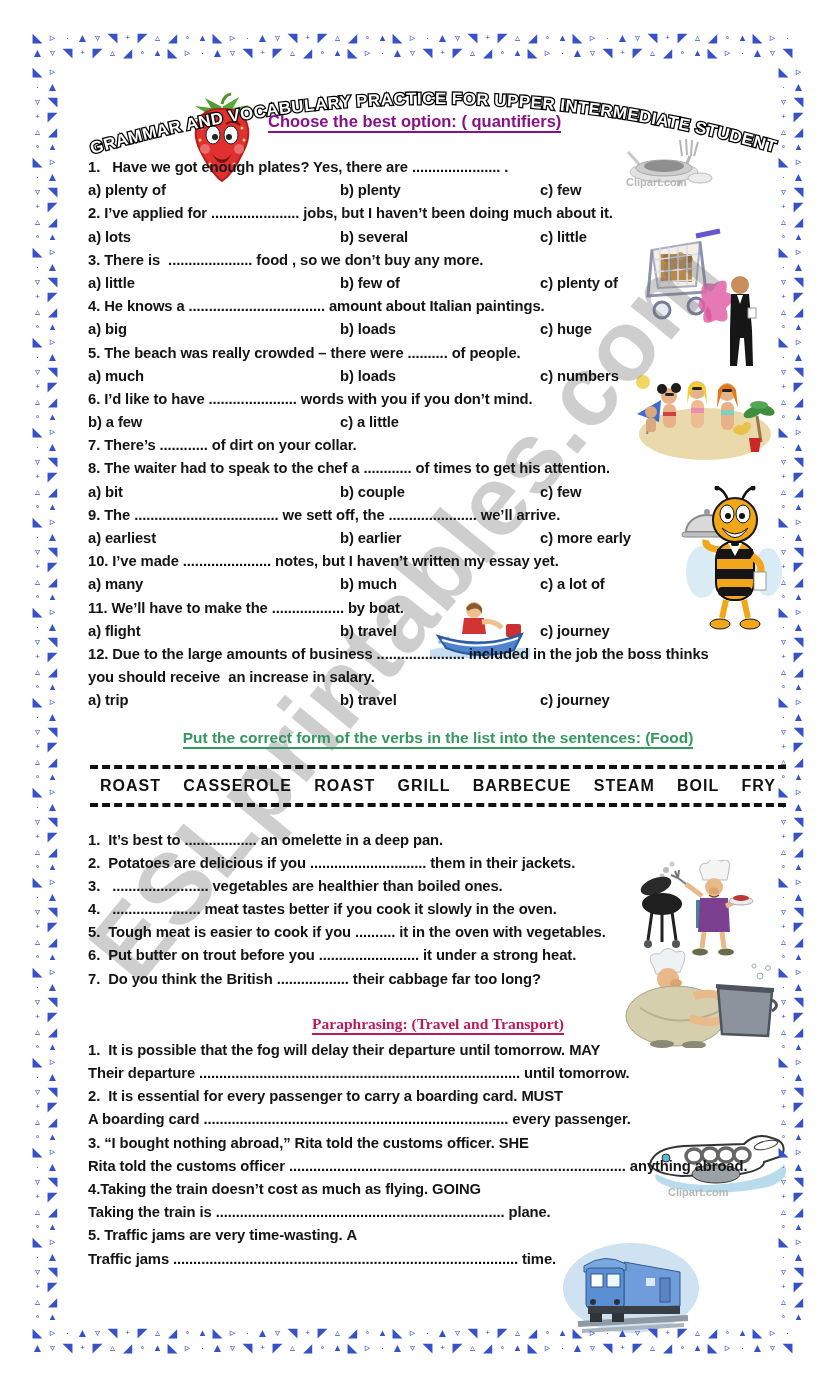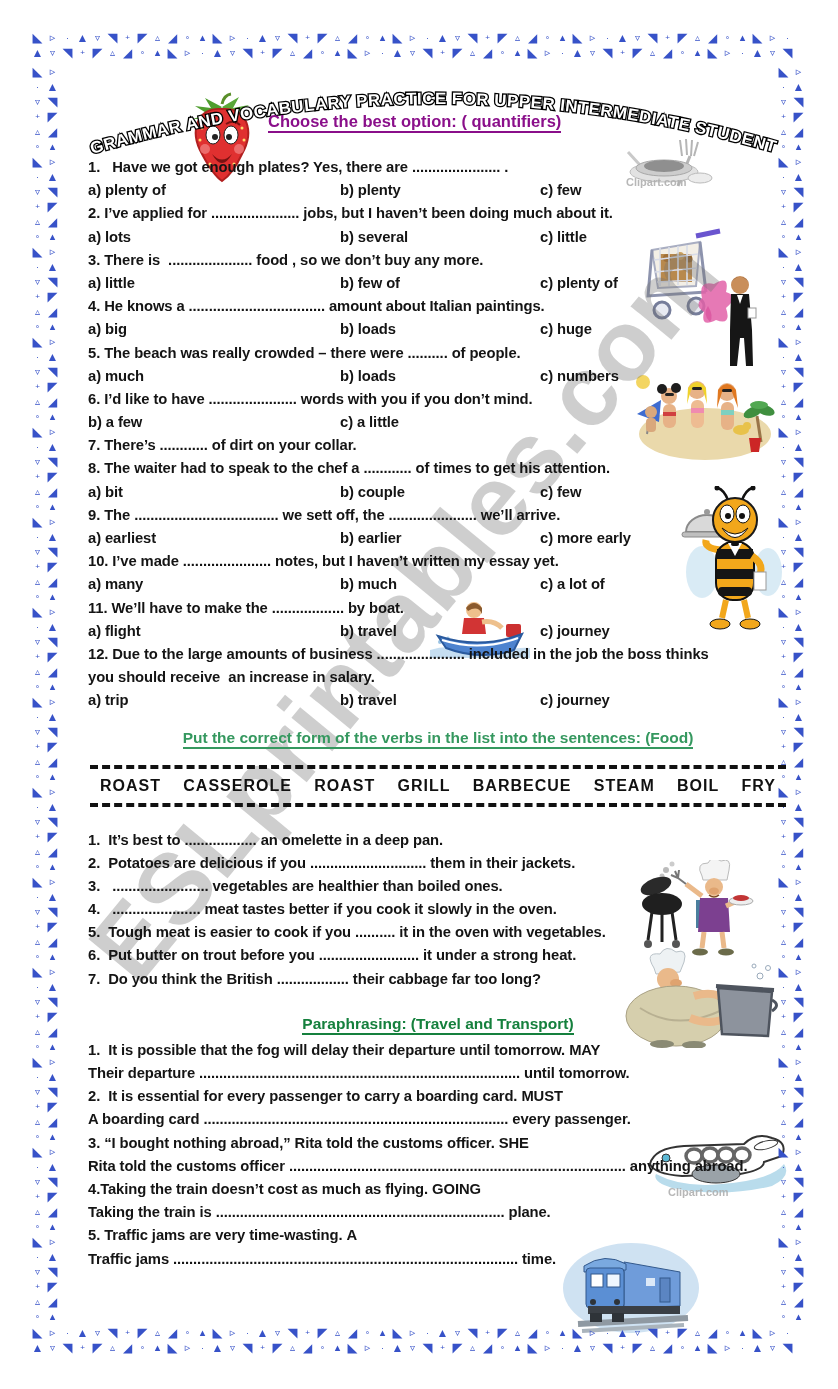--- a/index.html
+++ b/index.html
@@ -31,21 +31,21 @@
   
   #content{position:absolute;left:88px;top:156px;width:700px;z-index:3;color:#111;}
   .ws{font-size:14.8px;font-weight:600;letter-spacing:-0.1px;color:#141414;}
   .q-line{white-space:pre;height:23.2px;line-height:23.2px;}
   .opt-row{display:grid;grid-template-columns:252px 200px 1fr;height:23.2px;line-height:23.2px;}
   .heading{font-size:15.5px;font-weight:700;text-align:center;}
   .heading span{border-bottom:2px solid currentColor;padding-bottom:1px;}
   #h1{position:absolute;left:268px;top:112px;z-index:3;font-size:16.5px;font-weight:700;color:#8a0f8a;}
   #h1 span{border-bottom:2px solid #8a0f8a;padding-bottom:1px;}
   #h-food{color:#35985f;margin:14px 0 0 0;height:22px;line-height:22px;}
-  #h-para{color:#15803d;margin:22px 0 0 0;height:22px;line-height:22px;}
+  #h-para{color:#be185d;margin:22px 0 0 0;height:22px;line-height:22px;font-family:Liberation Serif, serif;}
   #word-bank{
     margin:16px 2px 0 2px;border-top:4px dashed #111;border-bottom:4px dashed #111;
     padding:6px 10px;display:flex;justify-content:space-between;align-items:center;height:22px;
   }
   #word-bank .verb{font-size:16px;font-weight:700;letter-spacing:1px;line-height:22px;}
   #food-list{margin-top:22px;}
   #para-list{margin-top:4px;}
   .kw{font-weight:800;}
 </style>
 </head>

